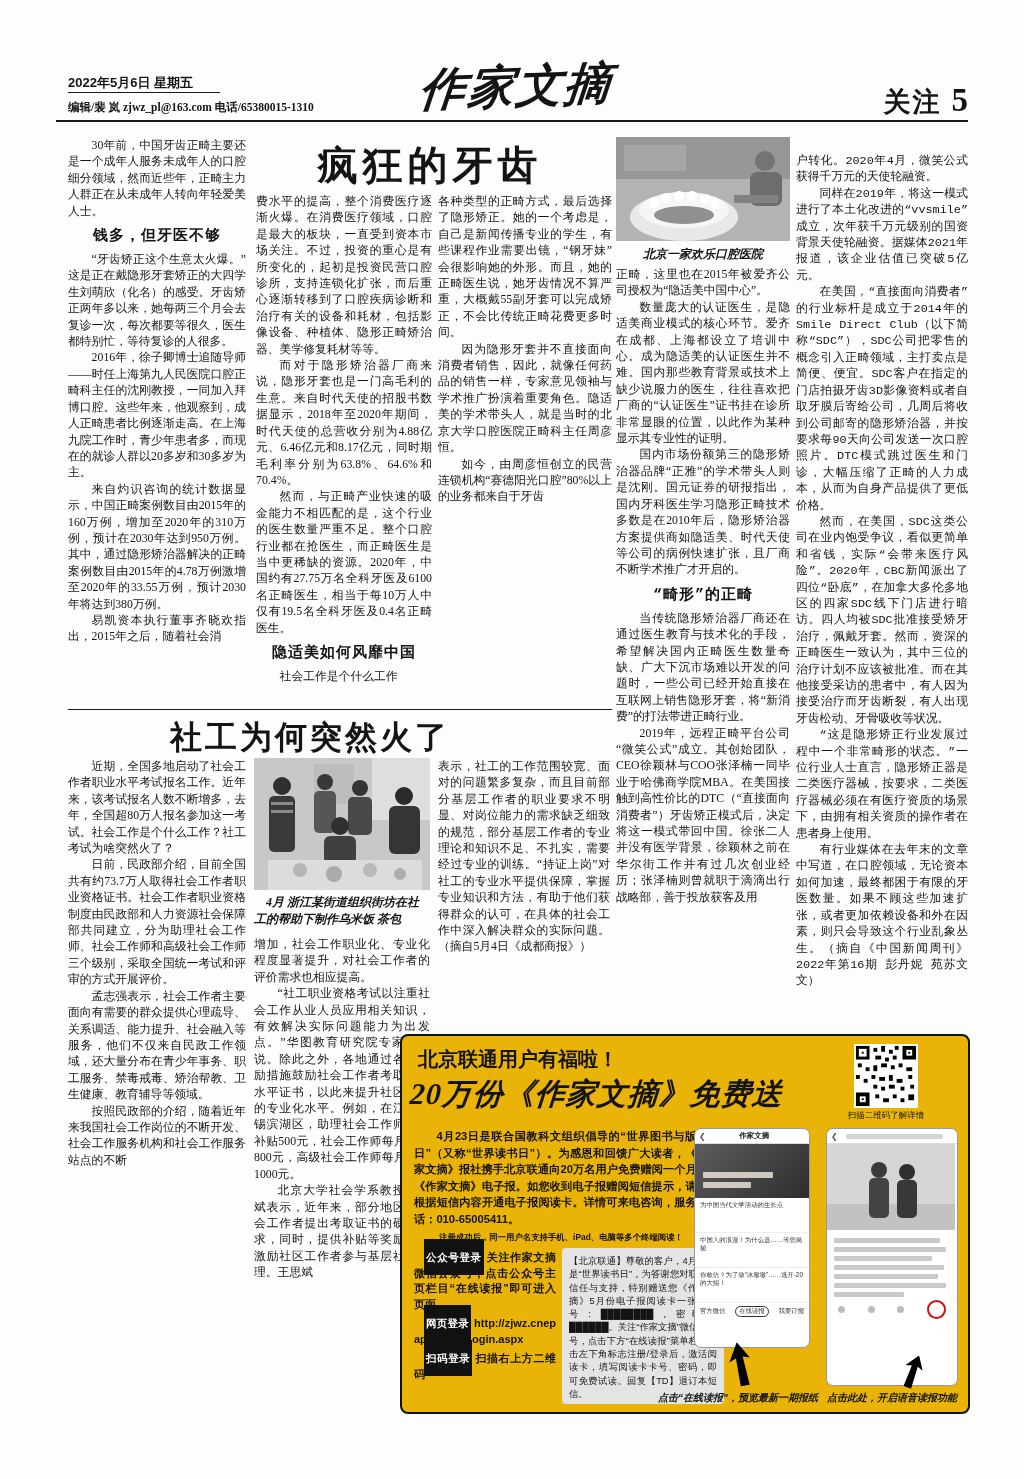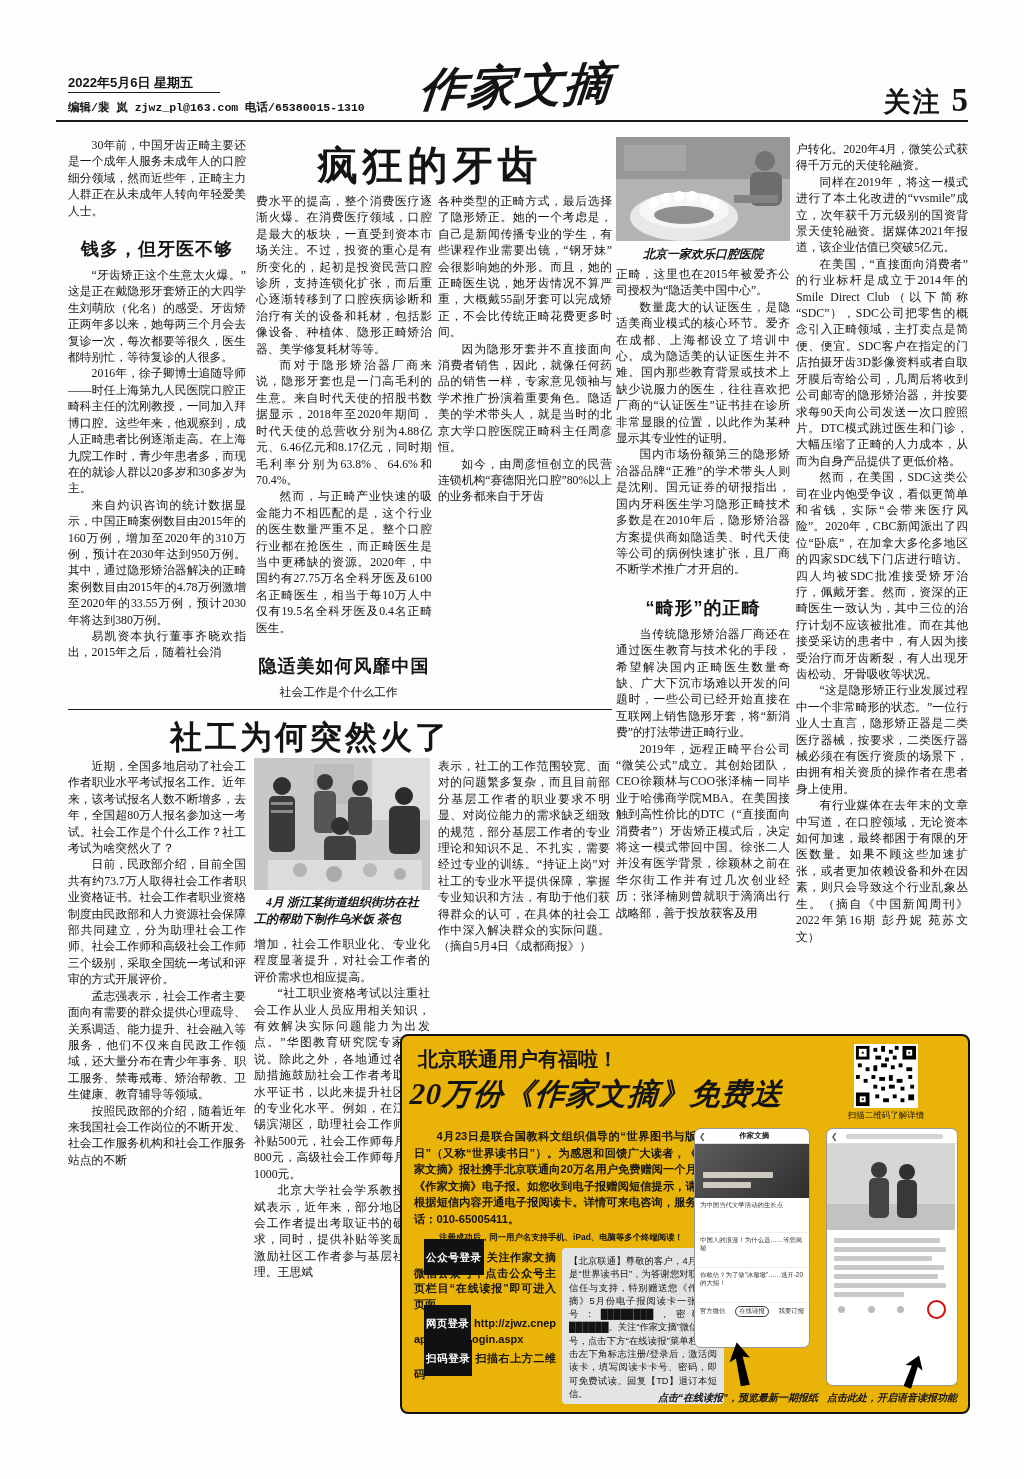--- a/index.html
+++ b/index.html
@@ -4,31 +4,31 @@
 <style>
   html,body{margin:0;padding:0;background:#888;}
   .page{position:relative;width:1024px;height:1479px;margin:0 auto;background:#fdfdfc;
         font-family:"Liberation Serif","DejaVu Serif",serif;color:#141414;overflow:hidden;}
   .abs{position:absolute;}
   .rule{background:#1a1a1a;}
   
   .colbox{overflow:hidden;}
   .bp{margin:0;text-indent:2em;font-size:11.8px;line-height:16.4px;text-align:justify;}
   .bp.cont{text-indent:0;}
-  .sub{margin:18px 0 6px;font-size:18px;font-weight:bold;text-align:center;letter-spacing:1px;
-       font-family:Liberation Sans, sans-serif;}
+  .sub{margin:7px 0 6px;font-size:15px;font-weight:bold;text-align:center;letter-spacing:1px;
+       font-family:Liberation Mono, monospace;}
   
   .a1-title{font-size:40px;font-weight:bold;letter-spacing:5px;text-align:center;
             font-family:"Liberation Sans","DejaVu Sans",sans-serif;}
   .a2-title{font-size:32px;font-weight:bold;letter-spacing:3px;text-align:center;
             font-family:"Liberation Sans","DejaVu Sans",sans-serif;}
   .capt{font-weight:bold;font-style:italic;font-size:12px;line-height:16.5px;}
   
   .hdr-date{font-size:13px;font-weight:bold;font-family:"Liberation Sans","DejaVu Sans",sans-serif;}
-  .hdr-ed{font-size:11.5px;font-weight:bold;font-family:Liberation Mono, monospace;}
+  .hdr-ed{font-size:11.5px;font-weight:bold;font-family:Liberation Serif, serif;}
   .masthead{font-size:46px;font-weight:bold;font-style:italic;transform:skewX(-7deg) rotate(-2deg);
             display:inline-block;letter-spacing:2px;}
   .sect{font-size:27px;font-weight:bold;font-family:"Liberation Sans","DejaVu Sans",sans-serif;letter-spacing:2px;}
   .pageno{font-size:33px;font-weight:bold;margin-left:10px;}
   
   .adbox{border:2.5px solid #111;border-radius:8px;background:#eab308;}
   .ad-h1{font-size:20px;font-weight:bold;font-family:"Liberation Sans","DejaVu Sans",sans-serif;}
   .ad-h2{font-size:30px;font-weight:bold;font-style:italic;transform:skewX(-4deg);display:inline-block;
          letter-spacing:1px;}
   .ad-body{font-size:11.2px;line-height:16.6px;font-weight:600;text-align:justify;text-indent:2em;
@@ -125,21 +125,21 @@
 
   <div class="abs colbox" style="left:616px;top:266px;width:174px;height:762px;">
     <p class="bp cont">正畸，这里也在2015年被爱齐公司授权为“隐适美中国中心”。</p>
     <p class="bp">数量庞大的认证医生，是隐适美商业模式的核心环节。爱齐在成都、上海都设立了培训中心。成为隐适美的认证医生并不难。国内那些教育背景或技术上缺少说服力的医生，往往喜欢把厂商的“认证医生”证书挂在诊所非常显眼的位置，以此作为某种显示其专业性的证明。</p>
     <p class="bp">国内市场份额第三的隐形矫治器品牌“正雅”的学术带头人则是沈刚。国元证券的研报指出，国内牙科医生学习隐形正畸技术多数是在2010年后，隐形矫治器方案提供商如隐适美、时代天使等公司的病例快速扩张，且厂商不断学术推广才开启的。</p>
     <h4 class="sub">“畸形”的正畸</h4>
     <p class="bp">当传统隐形矫治器厂商还在通过医生教育与技术化的手段，希望解决国内正畸医生数量奇缺、广大下沉市场难以开发的问题时，一些公司已经开始直接在互联网上销售隐形牙套，将“新消费”的打法带进正畸行业。</p>
     <p class="bp">2019年，远程正畸平台公司“微笑公式”成立。其创始团队，CEO徐颖林与COO张泽楠一同毕业于哈佛商学院MBA。在美国接触到高性价比的DTC（“直接面向消费者”）牙齿矫正模式后，决定将这一模式带回中国。徐张二人并没有医学背景，徐颖林之前在华尔街工作并有过几次创业经历；张泽楠则曾就职于滴滴出行战略部，善于投放获客及用</p>
   </div>
 
-  <div class="abs colbox" style="left:796px;top:141px;width:172px;height:890px;">
+  <div class="abs colbox" style="left:796px;top:153px;width:172px;height:890px;font-family:Liberation Mono, monospace;">
     <p class="bp cont">户转化。2020年4月，微笑公式获得千万元的天使轮融资。</p>
     <p class="bp">同样在2019年，将这一模式进行了本土化改进的“vvsmile”成立，次年获千万元级别的国资背景天使轮融资。据媒体2021年报道，该企业估值已突破5亿元。</p>
     <p class="bp">在美国，“直接面向消费者”的行业标杆是成立于2014年的Smile Direct Club（以下简称“SDC”），SDC公司把零售的概念引入正畸领域，主打卖点是简便、便宜。SDC客户在指定的门店拍摄牙齿3D影像资料或者自取牙膜后寄给公司，几周后将收到公司邮寄的隐形矫治器，并按要求每90天向公司发送一次口腔照片。DTC模式跳过医生和门诊，大幅压缩了正畸的人力成本，从而为自身产品提供了更低价格。</p>
     <p class="bp">然而，在美国，SDC这类公司在业内饱受争议，看似更简单和省钱，实际“会带来医疗风险”。2020年，CBC新闻派出了四位“卧底”，在加拿大多伦多地区的四家SDC线下门店进行暗访。四人均被SDC批准接受矫牙治疗，佩戴牙套。然而，资深的正畸医生一致认为，其中三位的治疗计划不应该被批准。而在其他接受采访的患者中，有人因为接受治疗而牙齿断裂，有人出现牙齿松动、牙骨吸收等状况。</p>
     <p class="bp">“这是隐形矫正行业发展过程中一个非常畸形的状态。”一位行业人士直言，隐形矫正器是二类医疗器械，按要求，二类医疗器械必须在有医疗资质的场景下，由拥有相关资质的操作者在患者身上使用。</p>
     <p class="bp">有行业媒体在去年末的文章中写道，在口腔领域，无论资本如何加速，最终都困于有限的牙医数量。如果不顾这些加速扩张，或者更加依赖设备和外在因素，则只会导致这个行业乱象丛生。（摘自《中国新闻周刊》2022年第16期 彭丹妮 苑苏文 文）</p>
   </div>
 
   <div class="abs rule" style="left:68px;top:709px;width:544px;height:1px;"></div>
   <div class="abs a2-title" style="left:110px;top:716px;width:400px;">社工为何突然火了</div>

